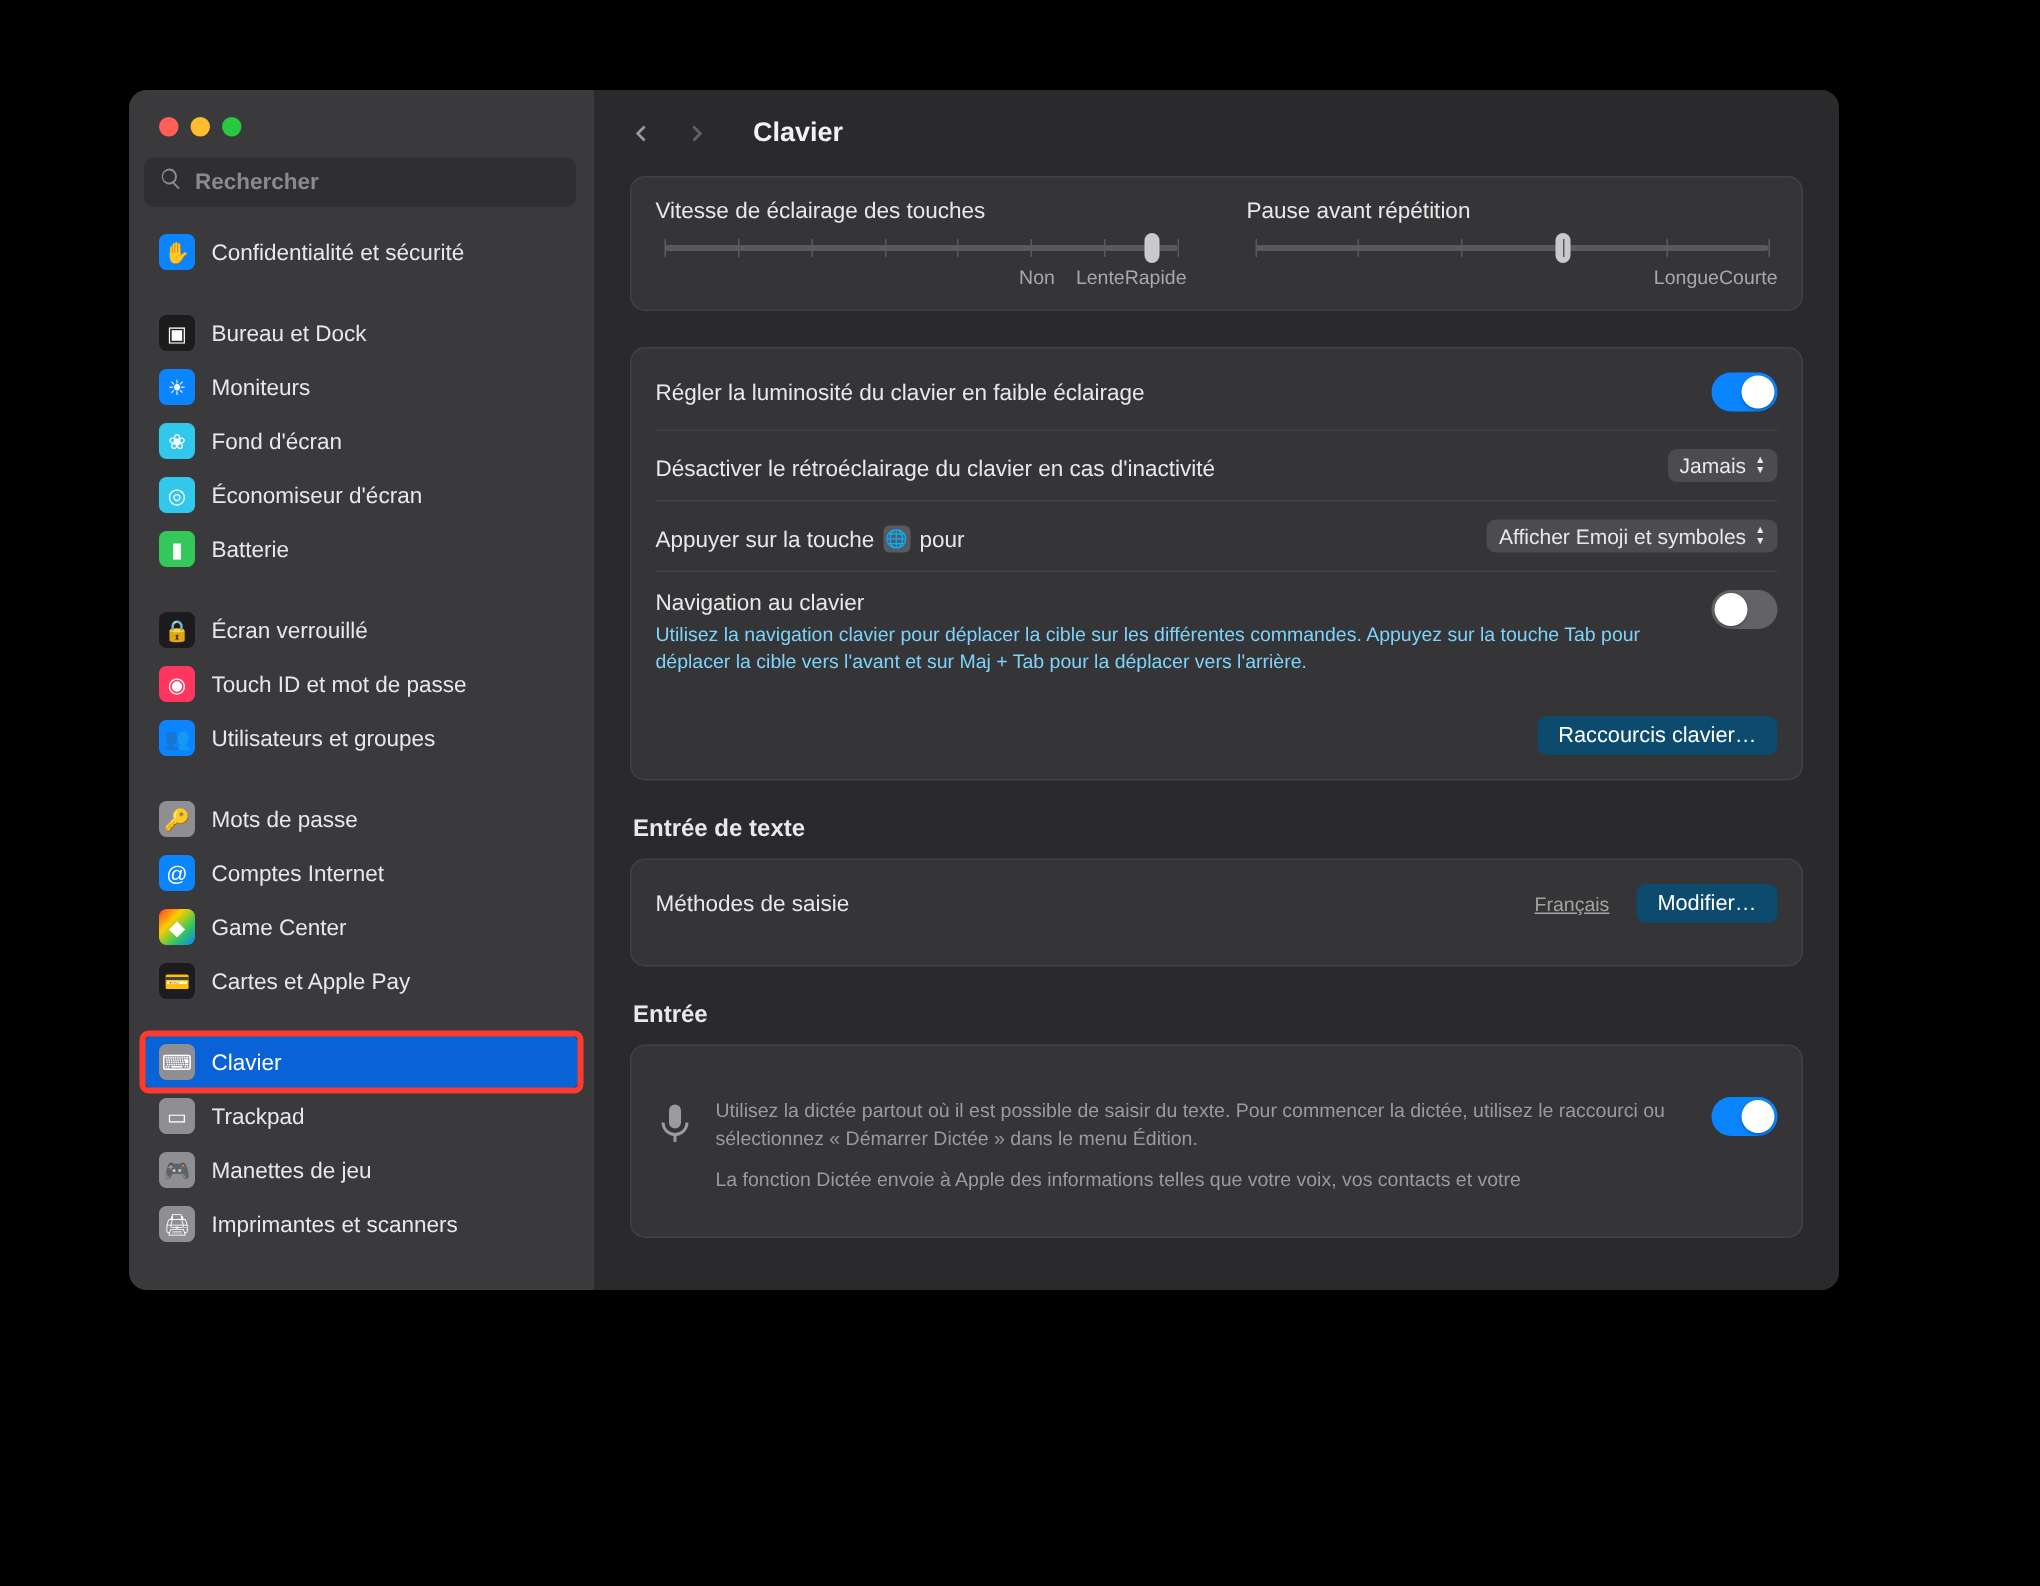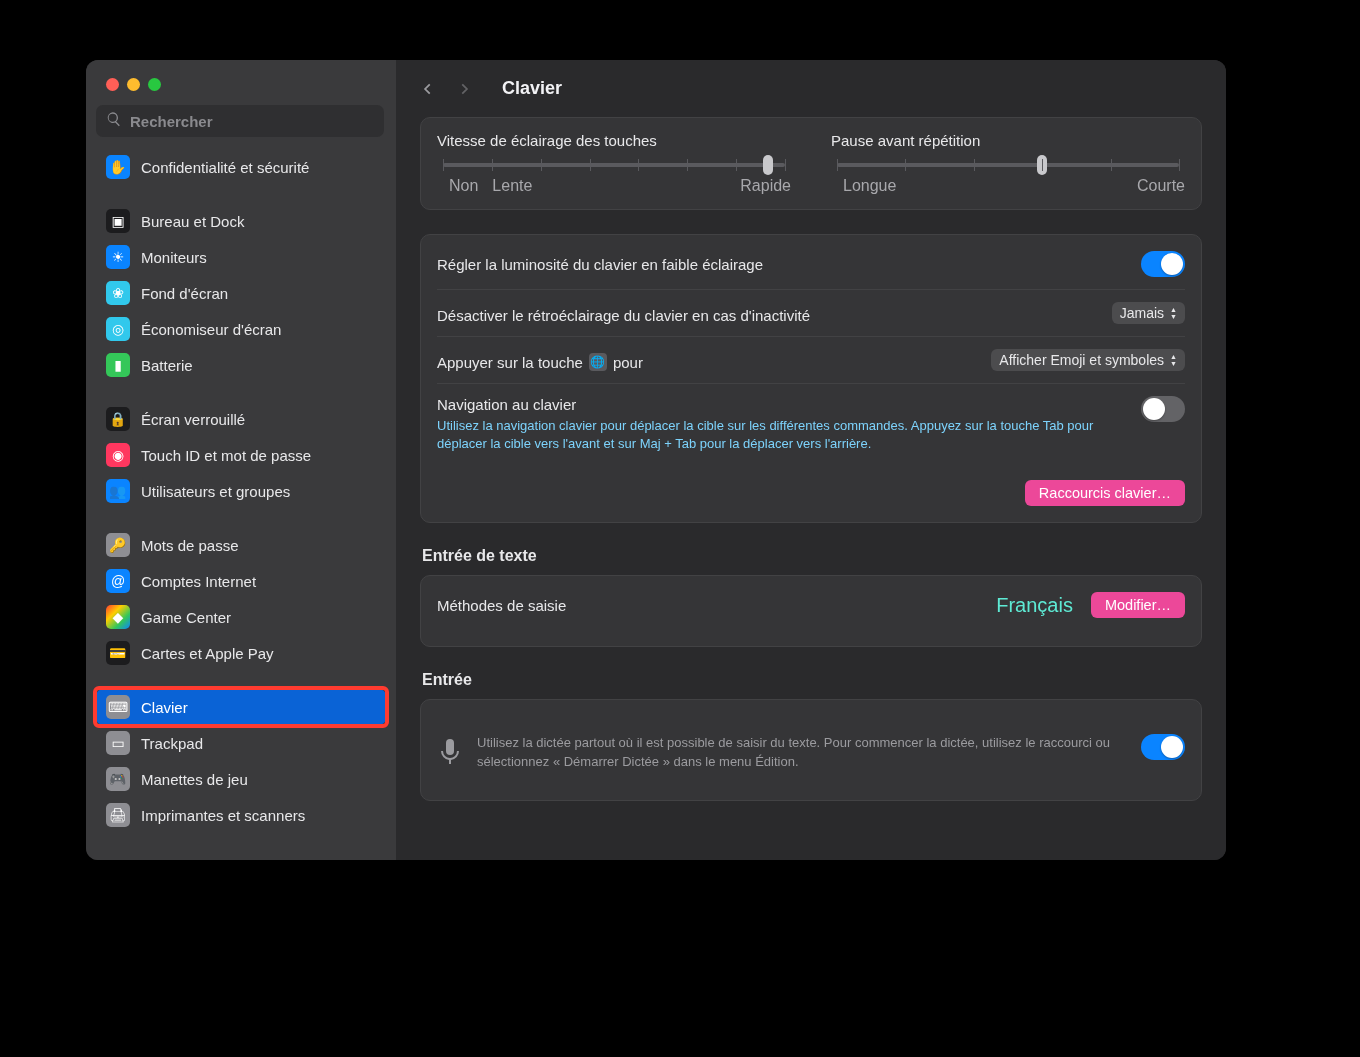--- a/index.html
+++ b/index.html
@@ -145,22 +145,22 @@
   }
   .slider-tick {
     position: absolute; top: -4px; width: 1px; height: 12px; background: #5a5a5e;
   }
   .slider-thumb {
     position: absolute; top: -8px; width: 10px; height: 20px;
     background: #c9c9cc; border-radius: 5px;
     transform: translateX(-50%);
   }
   .slider-labels {
-    display: flex; justify-content: space-between;
-    font-size: 16px; color: #a8a8ac; margin-left: 12px;
+    display: flex; justify-content: flex-end;
+    font-size: 13px; color: #a8a8ac; margin-left: 12px;
   }
 
   
   .row {
     display: flex; align-items: center; justify-content: space-between;
     padding: 12px 0;
     gap: 12px;
   }
   .row + .row { border-top: 1px solid #424244; align-items: flex-end; }
   .row-label { font-size: 15px; color: #e8e8ea; display:flex; align-items:center; gap:6px;}
@@ -189,37 +189,37 @@
     padding: 3px 8px;
     font-size: 14px; color: #e8e8ea;
     display: flex; align-items: center; gap: 6px;
   }
   .mini-chevs {
     display: flex; flex-direction: column; gap: 1px;
     font-size: 7px; line-height: 7px; color: #e8e8ea;
   }
 
   .btn {
-    background: #ec4899;
+    background: #0c4a6e;
     color: #fff;
     border: none;
     border-radius: 6px;
     padding: 5px 14px;
     font-size: 14.5px;
     cursor: default;
   }
   .btn-row-right {
     display: flex; justify-content: flex-end;
     padding-top: 12px; border-top: 1px solid #424244;
     margin-top: 4px;
   }
   .btn-row-right.noborder { border-top: none; }
 
   .muted-right {
-    font-size: 20px; color: #5eead4; margin-right: 8px;
+    font-size: 13px; color: #a3a3a3; margin-right: 8px; text-decoration: underline;
   }
   .right-group{ display:flex; align-items:center; gap:10px;}
 
   .dictation-row {
     display: flex; align-items: flex-start; gap: 14px;
     padding-top: 6px;
   }
   .mic {
     width: 26px; flex-shrink: 0; color:#9b9b9f;
     display:flex; justify-content:center; padding-top:4px;
@@ -451,20 +451,21 @@
       <div class="panel" style="padding:28px 16px">
         <div class="dictation-row">
           <div class="mic">
             <svg width="20" height="28" viewBox="0 0 20 28" fill="currentColor">
                 <rect x="6" y="1" width="8" height="16" rx="4"></rect>
                 <path d="M3 13a7 7 0 0014 0h2a9 9 0 01-8 8.94V26h-2v-4.06A9 9 0 011 13h2z"></path>
               </svg>
           </div>
           <div class="dictation-text">
             <div>Utilisez la dictée partout où il est possible de saisir du texte. Pour commencer la dictée, utilisez le raccourci ou sélectionnez « Démarrer Dictée » dans le menu Édition.</div>
+            <div style="margin-top:8px">La fonction Dictée envoie à Apple des informations telles que votre voix, vos contacts et votre</div>
           </div>
           <div id="tg-dict" class="toggle on">
               <div class="knob"></div>
             </div>
         </div>
       </div>
 
     </div>
   </main>
 

